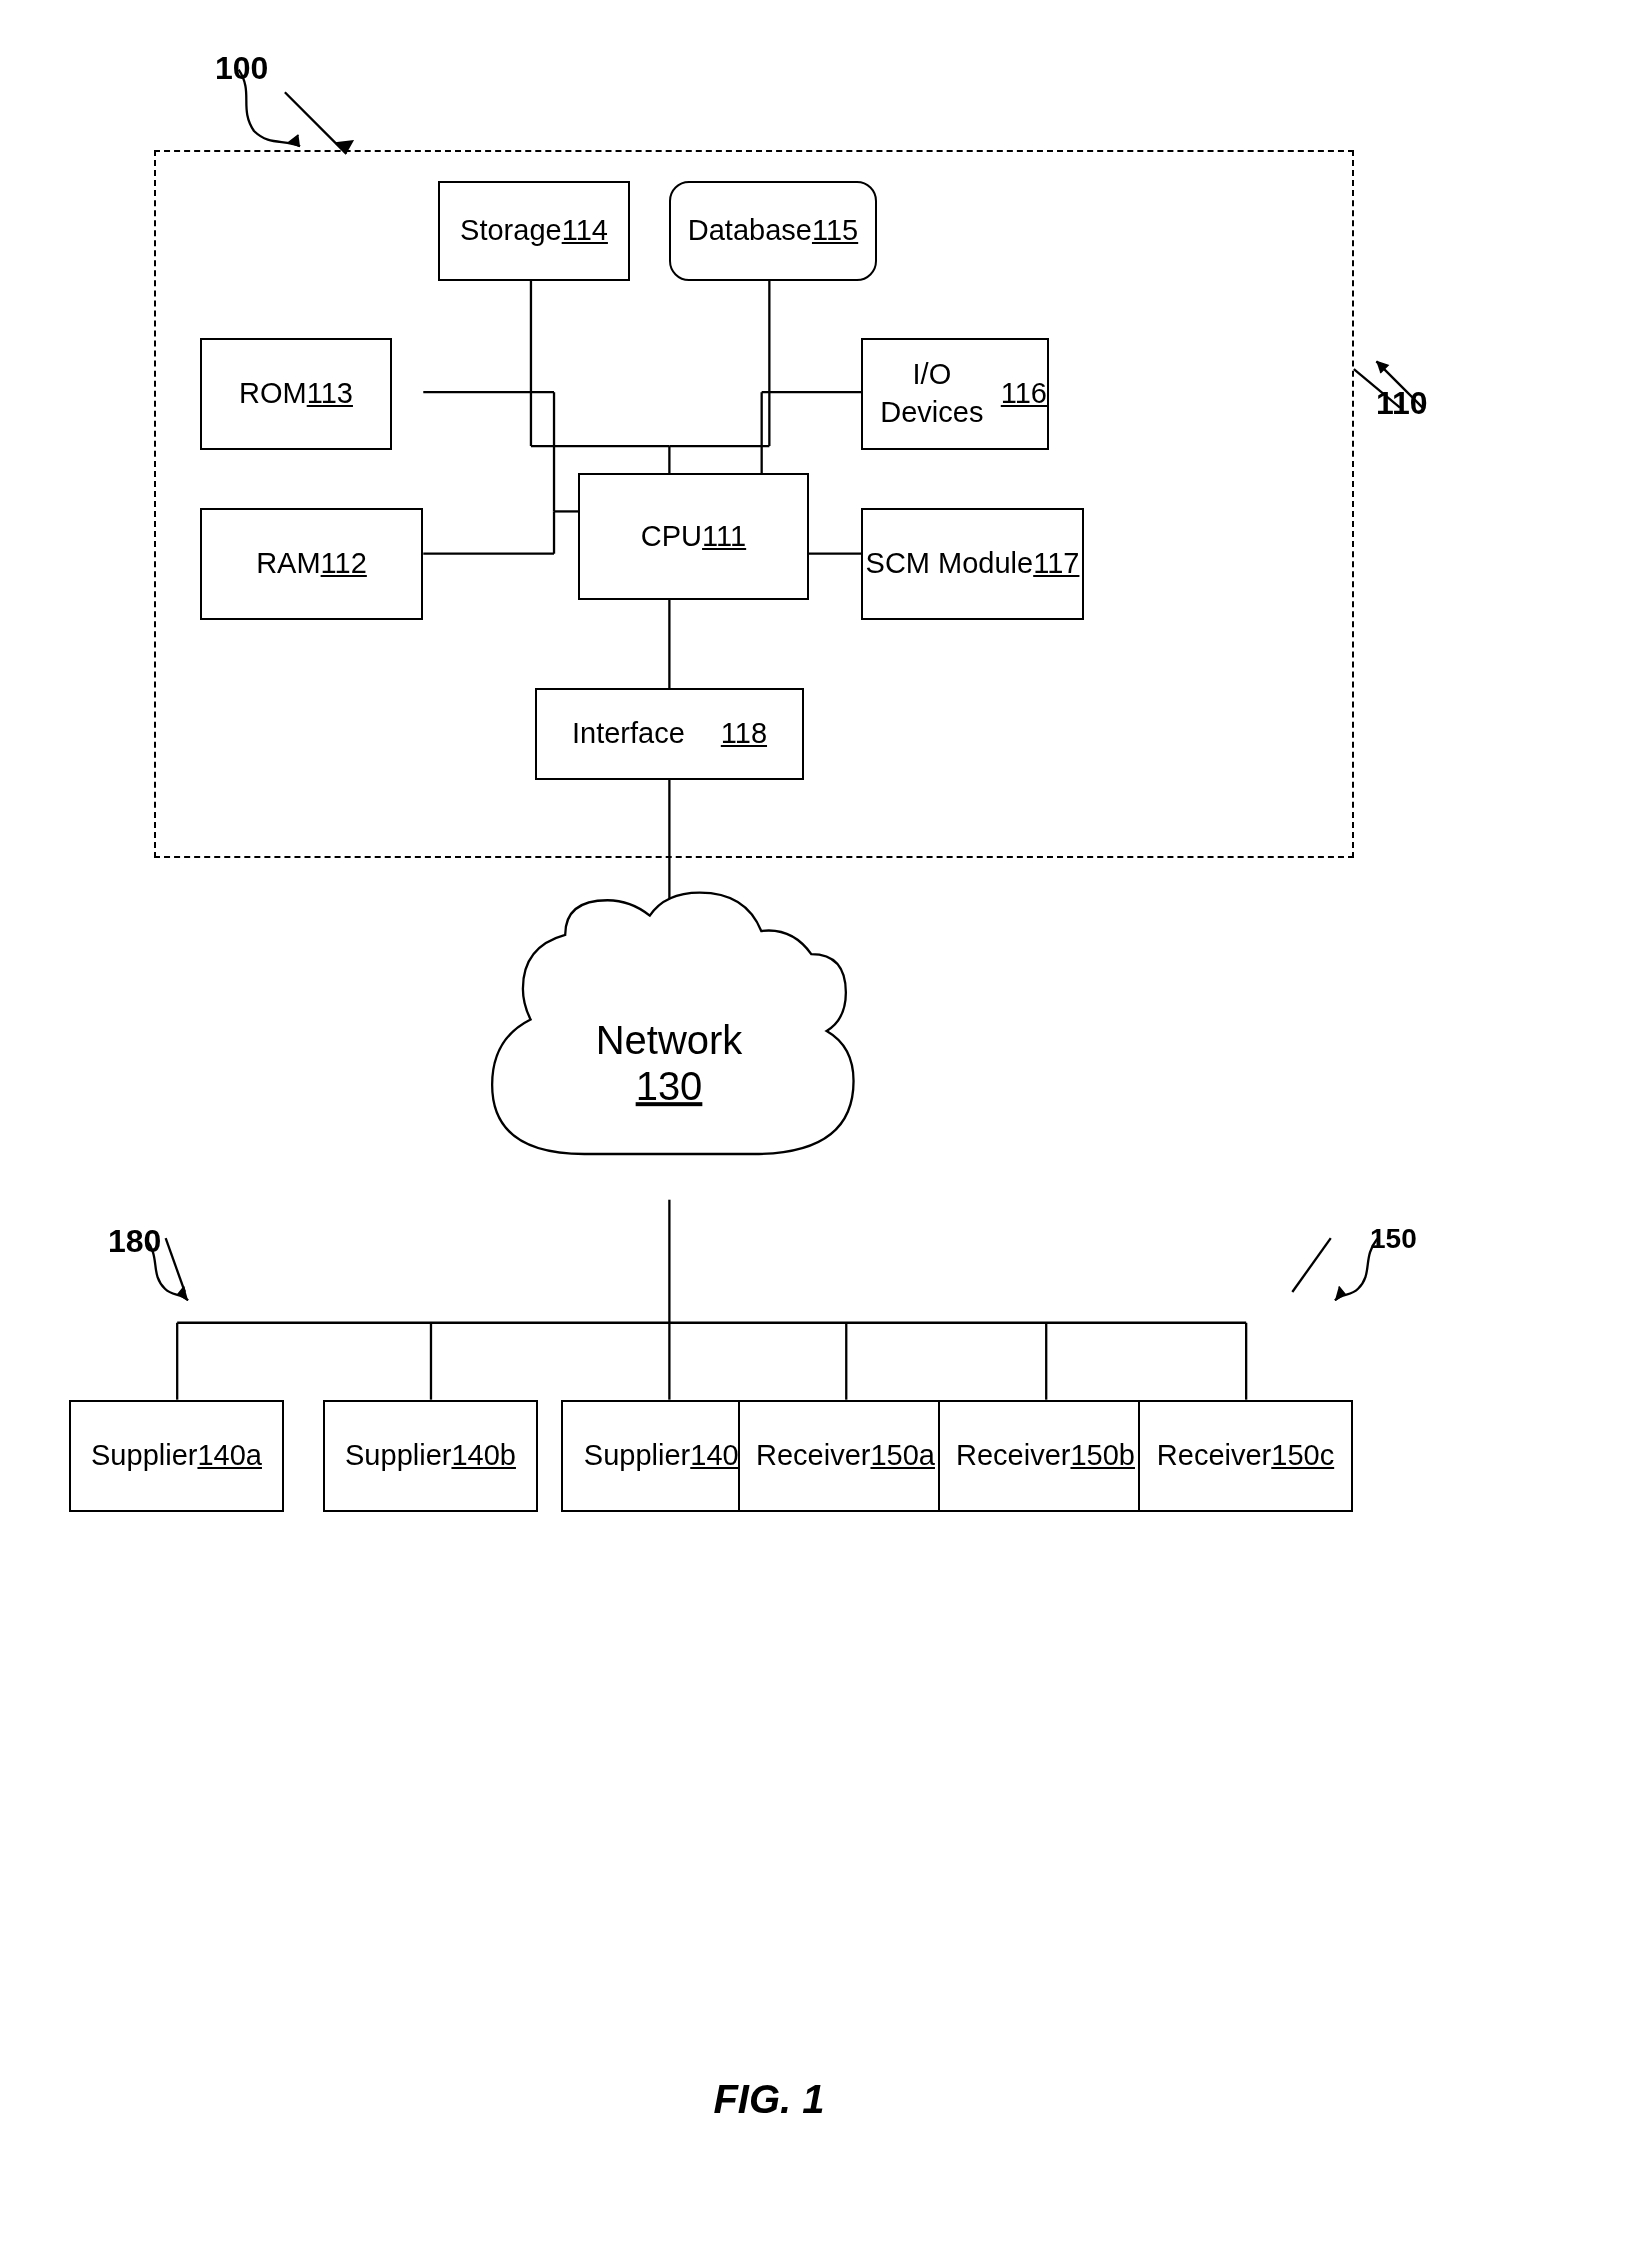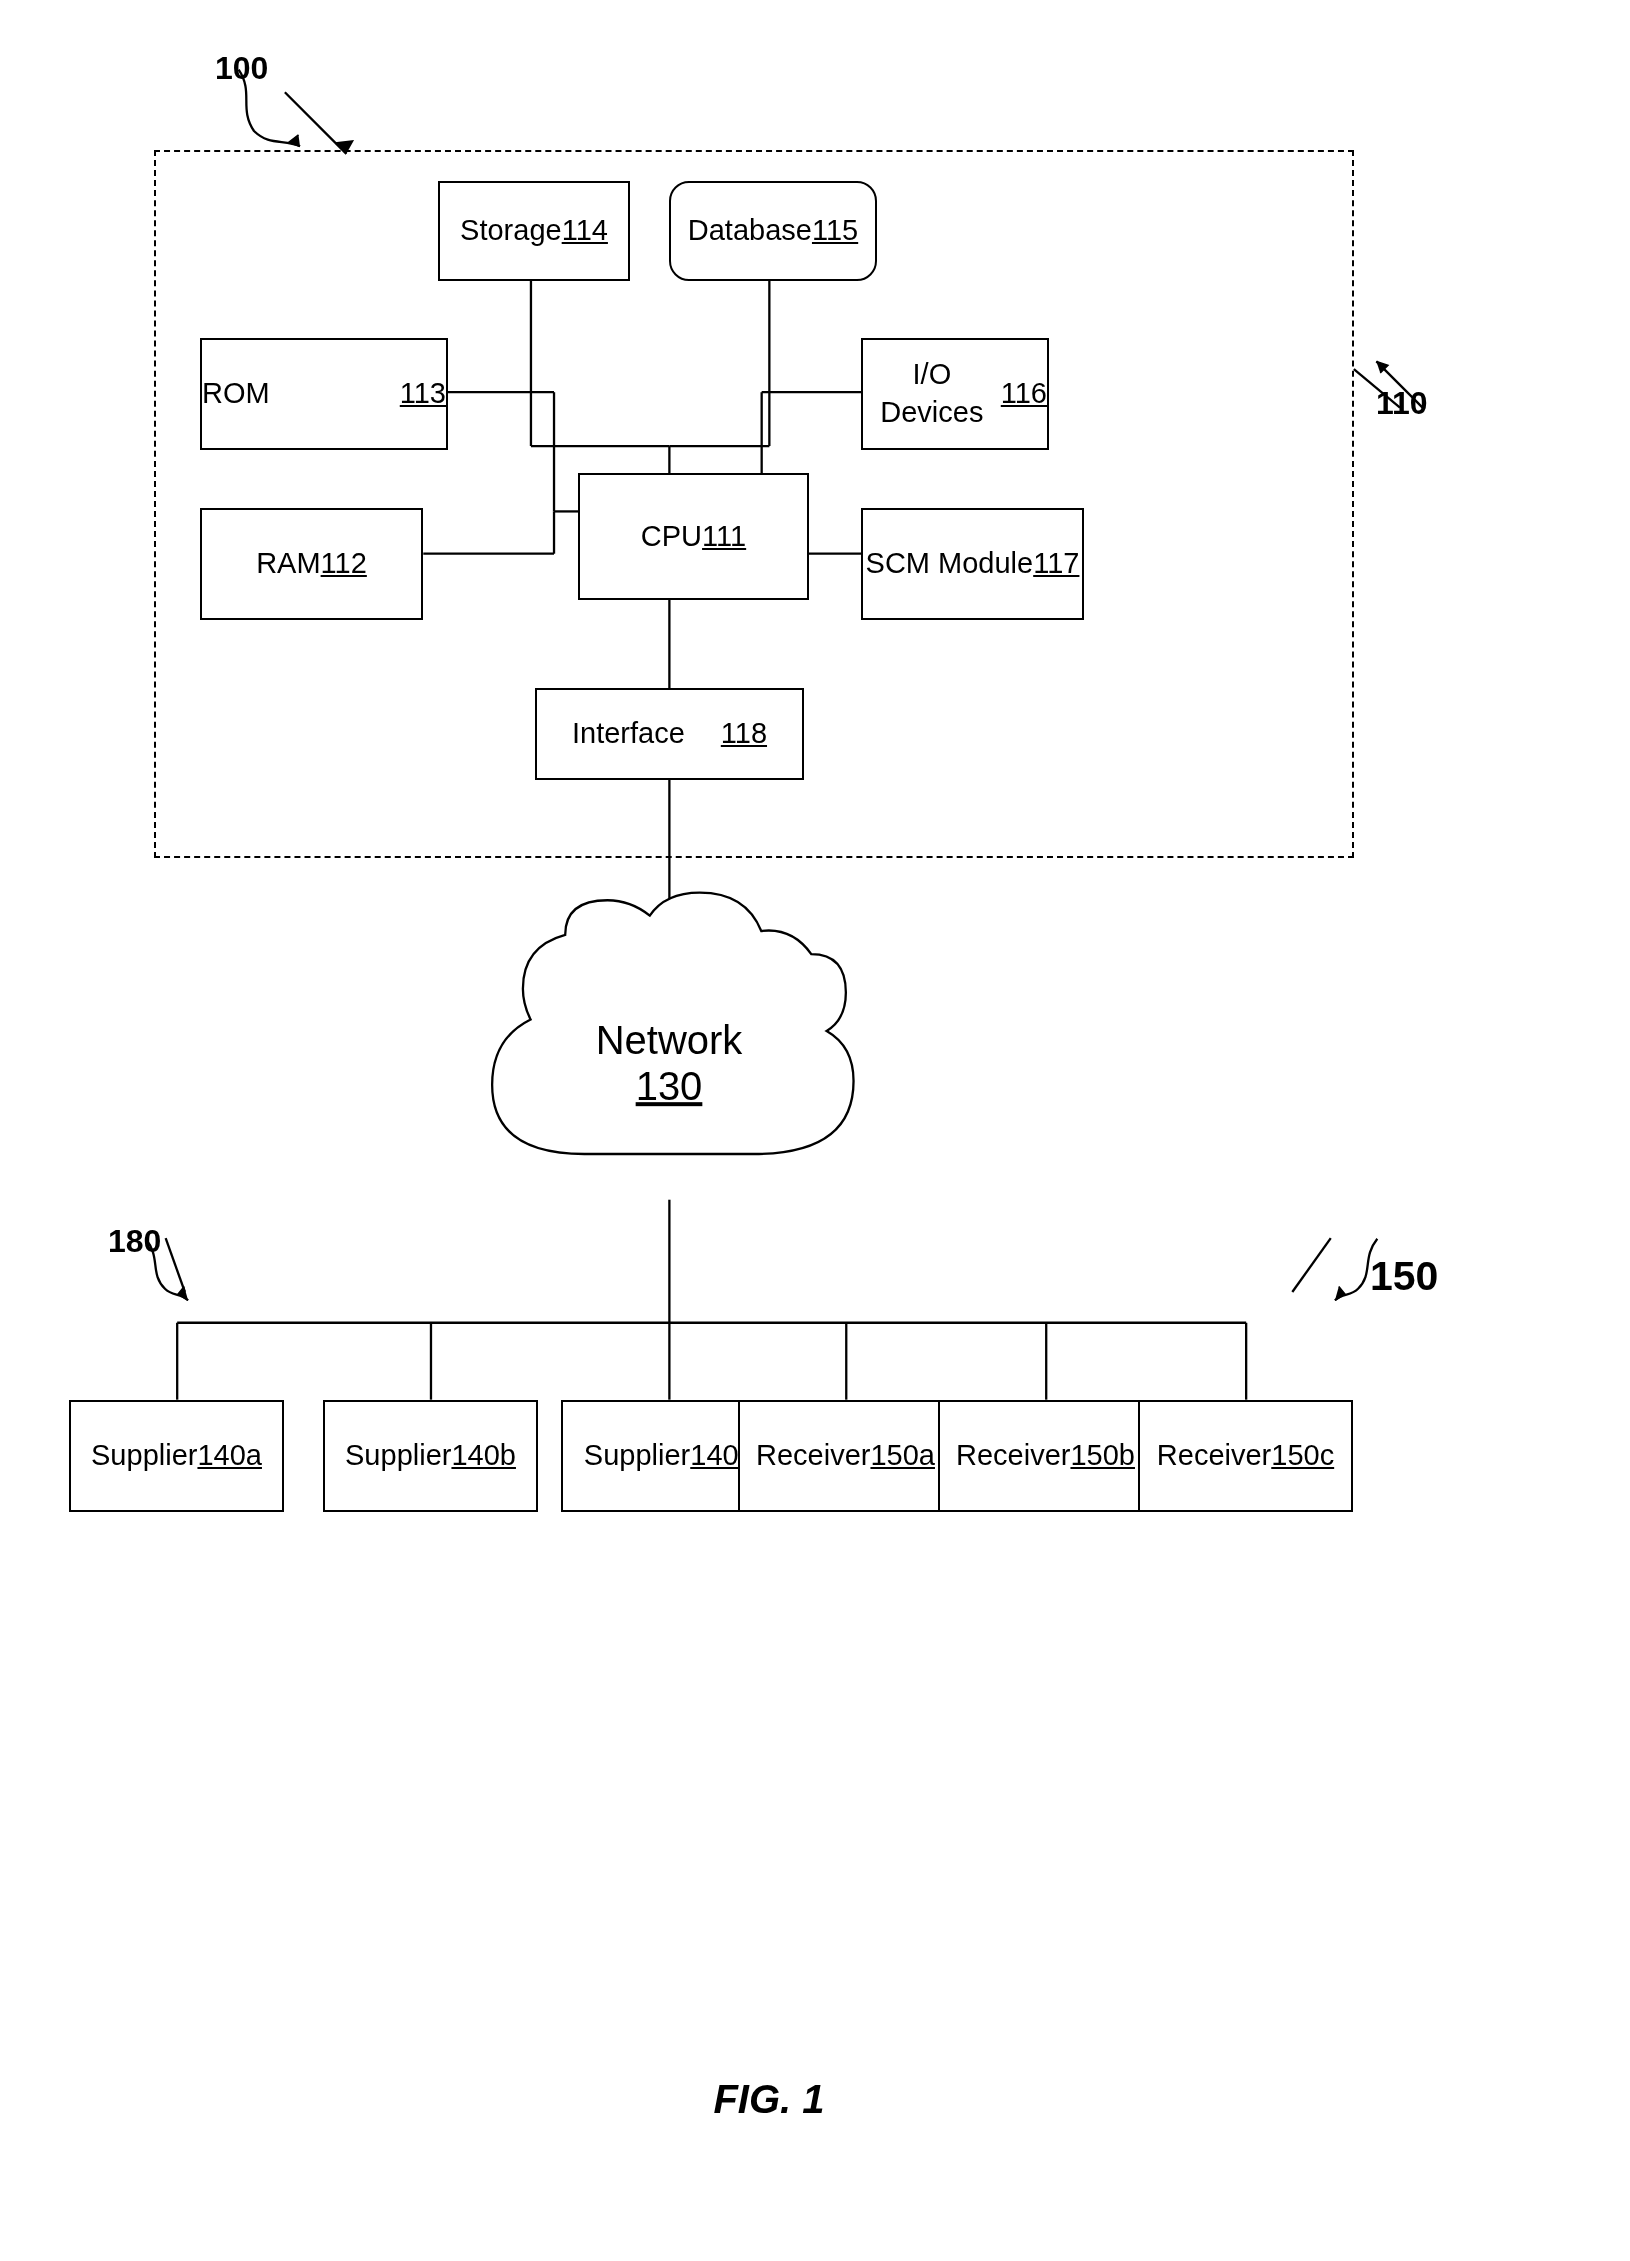--- a/index.html
+++ b/index.html
@@ -159,21 +159,21 @@
   <div class="box" style="left:438px; top:181px; width:192px; height:100px;">
     <span class="label">Storage</span>
     <span class="num">114</span>
   </div>
 
   <div class="box" style="left:669px; top:181px; width:208px; height:100px;border-radius:20px;">
     <span class="label">Database</span>
     <span class="num">115</span>
   </div>
 
-  <div class="box" style="left:200px; top:338px; width:248px; height:112px;justify-content:space-between;">
+  <div class="box" style="left:200px; top:338px; width:192px; height:112px;">
     <span class="label">ROM</span>
     <span class="num">113</span>
   </div>
 
   <div class="box" style="left:200px; top:508px; width:223px; height:112px;">
     <span class="label">RAM</span>
     <span class="num">112</span>
   </div>
 
   <div class="box" style="left:554px; top:473px; width:231px; height:127px;margin-left:24px;">
@@ -221,21 +221,21 @@
       <text x="290" y="290" text-anchor="middle" font-size="52" font-family="Arial" text-decoration="underline">130</text>
     </svg>
   </div>
 
   <div class="ref-label" style="left:108px; top:1223px; font-size:32px;">180</div>
   <svg style="position:absolute;left:138px;top:1231px;width:77px;height:77px;" viewBox="0 0 100 100" width="77" height="77">
     <path d="M10,10 C30,35 15,55 35,75 C45,85 55,80 65,90" stroke="#000" stroke-width="3" fill="none"></path>
     <polyline points="65,90 52,82 60,72" fill="#000" stroke="#000" stroke-width="2"></polyline>
   </svg>
 
-  <div class="ref-label" style="left:1370px; top:1223px; font-size:41px;margin-top:30px;">150</div>
+  <div class="ref-label" style="left:1370px; top:1223px; font-size:28px;">150</div>
   <svg style="position:absolute;left:1308px;top:1231px;width:77px;height:77px;" viewBox="0 0 100 100" width="77" height="77">
     <path d="M90,10 C70,35 85,55 65,75 C55,85 45,80 35,90" stroke="#000" stroke-width="3" fill="none"></path>
     <polyline points="35,90 48,82 40,72" fill="#000" stroke="#000" stroke-width="2"></polyline>
   </svg>
 
   <div class="box" style="left:69px; top:1400px; width:215px; height:112px;">
     <span class="label">Supplier</span>
     <span class="num">140a</span>
   </div>
 

